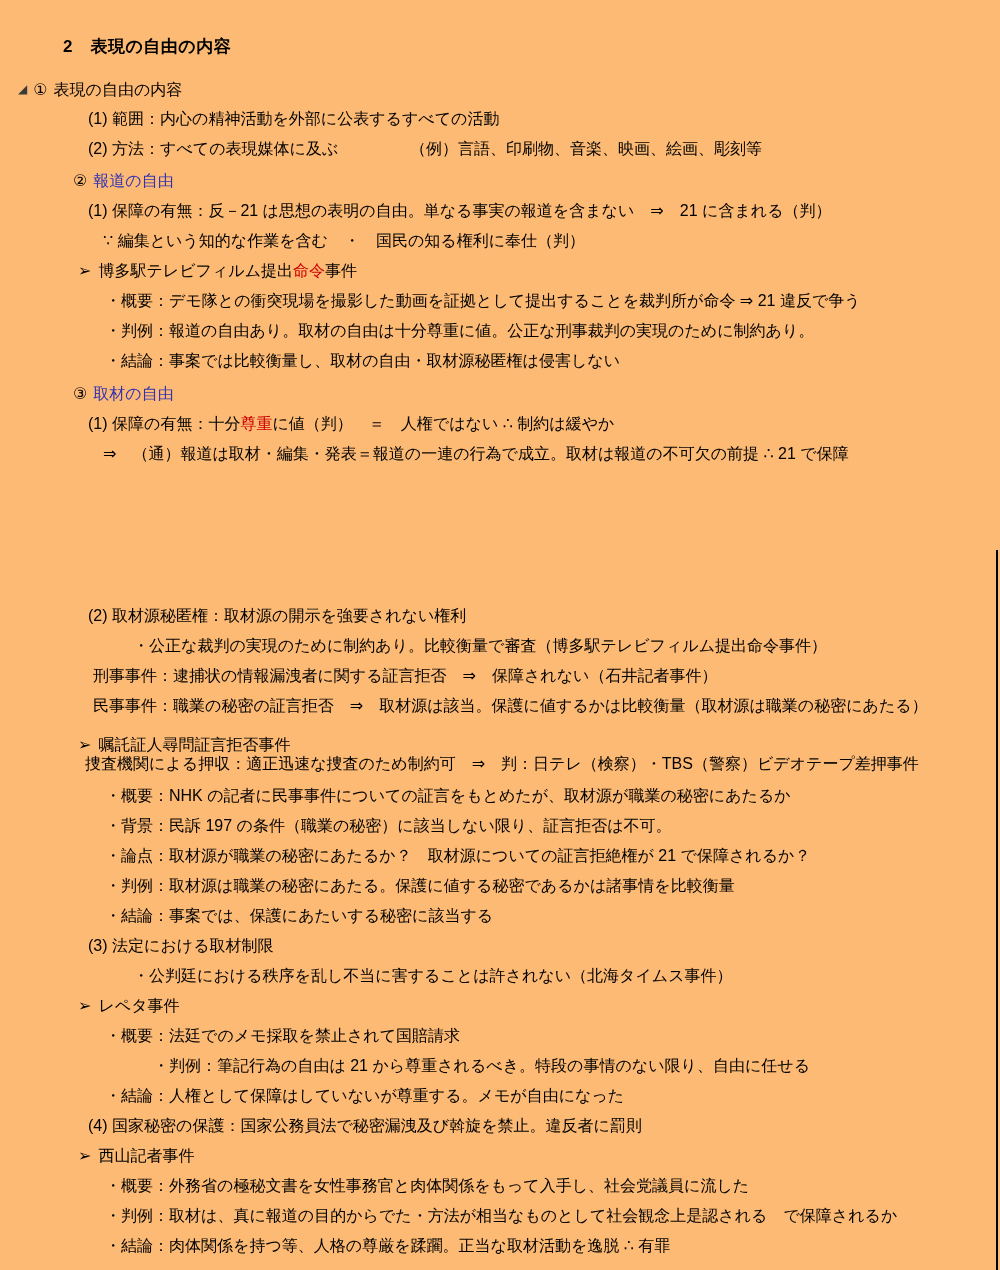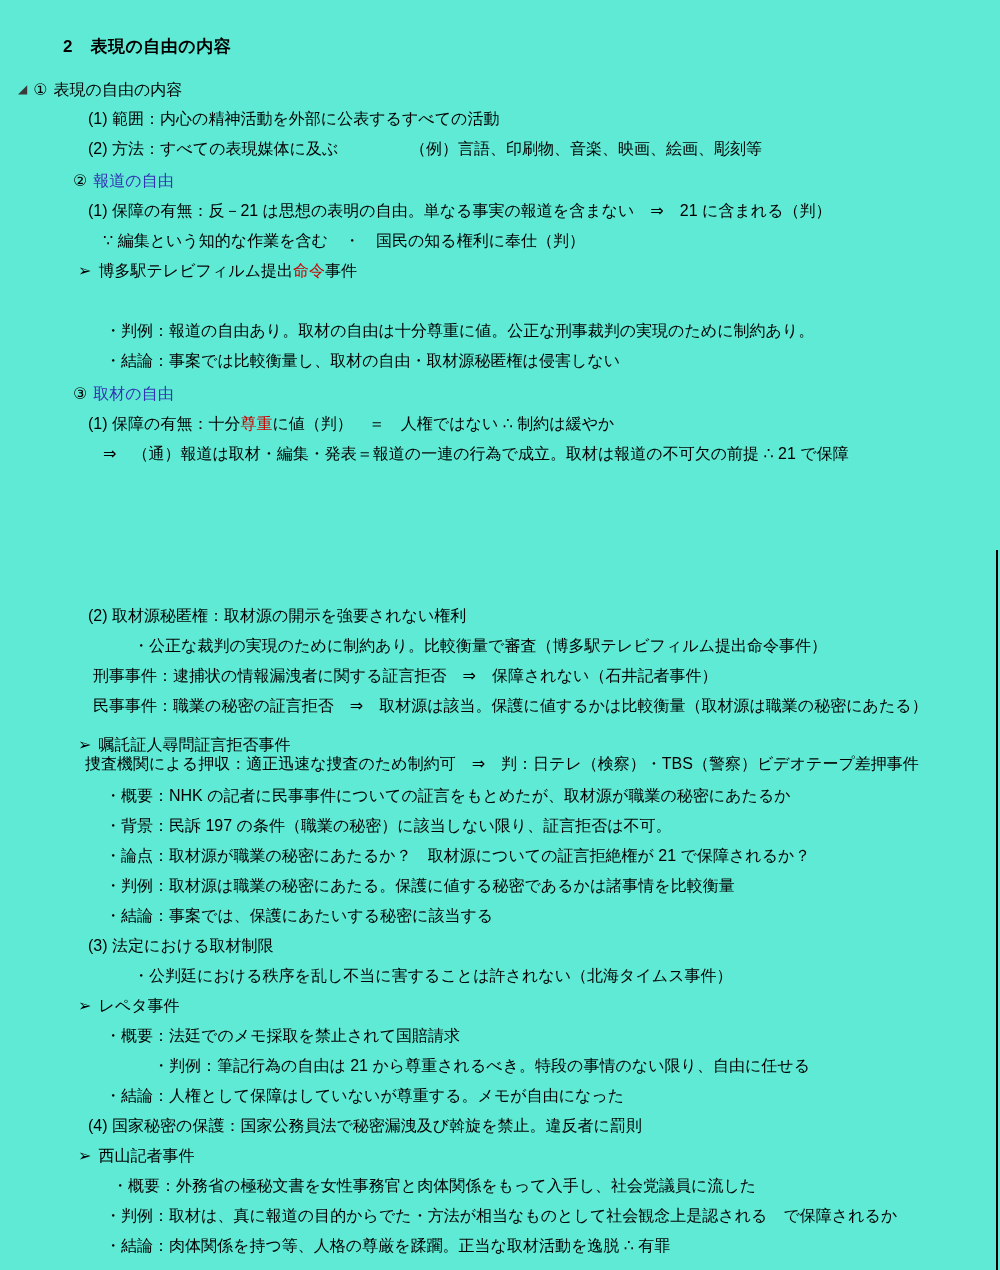--- a/index.html
+++ b/index.html
@@ -4,21 +4,21 @@
 <style>
   html, body { margin: 0; padding: 0; background: #ffffff; }
   body {
     width: 1000px; height: 1270px;
     font-family: "Liberation Sans", "DejaVu Sans", sans-serif;
     color: #000000;
   }
   .page {
     position: relative;
     width: 1000px; height: 1270px;
-    background: #5eead4;
+    background: #fdba74;
     overflow: hidden;
   }
   .line {
     position: absolute;
     white-space: nowrap;
     font-size: 16px;
     line-height: 22px;
     color: #000000;
   }
   .title {
@@ -68,20 +68,21 @@
   </div>
 
   <div class="line" style="top:200px; left:88px;">(1) 保障の有無：反－21 は思想の表明の自由。単なる事実の報道を含まない　⇒　21 に含まれる（判）</div>
 
   <div class="line" style="top:230px; left:103px;">∵ 編集という知的な作業を含む　・　国民の知る権利に奉仕（判）</div>
 
   <div class="line" style="top:260px; left:78px;">
     <span class="arrow-bullet">➢</span><span>博多駅テレビフィルム提出</span><span class="red-em">命令</span><span>事件</span>
   </div>
 
+  <div class="line" style="top:290px; left:105px;">・概要：デモ隊との衝突現場を撮影した動画を証拠として提出することを裁判所が命令 ⇒ 21 違反で争う</div>
   <div class="line" style="top:320px; left:105px;">・判例：報道の自由あり。取材の自由は十分尊重に値。公正な刑事裁判の実現のために制約あり。</div>
   <div class="line" style="top:350px; left:105px;">・結論：事案では比較衡量し、取材の自由・取材源秘匿権は侵害しない</div>
 
   <div class="line" style="top:383px; left:73px;">
     <span class="num-mark">③</span><span class="blue-heading">取材の自由</span>
   </div>
 
   <div class="line" style="top:413px; left:88px;">
     <span>(1) 保障の有無：十分</span><span class="red-em">尊重</span><span>に値（判）　＝　人権ではない ∴ 制約は緩やか</span>
   </div>
@@ -111,19 +112,19 @@
   </div>
   <div class="line" style="top:1025px; left:105px;">・概要：法廷でのメモ採取を禁止されて国賠請求</div>
   <div class="line" style="top:1055px; left:105px;margin-left:48px;">・判例：筆記行為の自由は 21 から尊重されるべき。特段の事情のない限り、自由に任せる</div>
   <div class="line" style="top:1085px; left:105px;">・結論：人権として保障はしていないが尊重する。メモが自由になった</div>
 
   <div class="line" style="top:1115px; left:88px;">(4) 国家秘密の保護：国家公務員法で秘密漏洩及び斡旋を禁止。違反者に罰則</div>
 
   <div class="line" style="top:1145px; left:78px;">
     <span class="arrow-bullet">➢</span><span>西山記者事件</span>
   </div>
-  <div class="line" style="top:1175px; left:105px;margin-left:7px;">・概要：外務省の極秘文書を女性事務官と肉体関係をもって入手し、社会党議員に流した</div>
+  <div class="line" style="top:1175px; left:105px;">・概要：外務省の極秘文書を女性事務官と肉体関係をもって入手し、社会党議員に流した</div>
   <div class="line" style="top:1205px; left:105px;">・判例：取材は、真に報道の目的からでた・方法が相当なものとして社会観念上是認される　で保障されるか</div>
   <div class="line" style="top:1235px; left:105px;">・結論：肉体関係を持つ等、人格の尊厳を蹂躙。正当な取材活動を逸脱 ∴ 有罪</div>
 
   <div class="edge-rule" style="left:996px; top:550px; height:720px;"></div>
 
 </div>
 
 </body></html>

